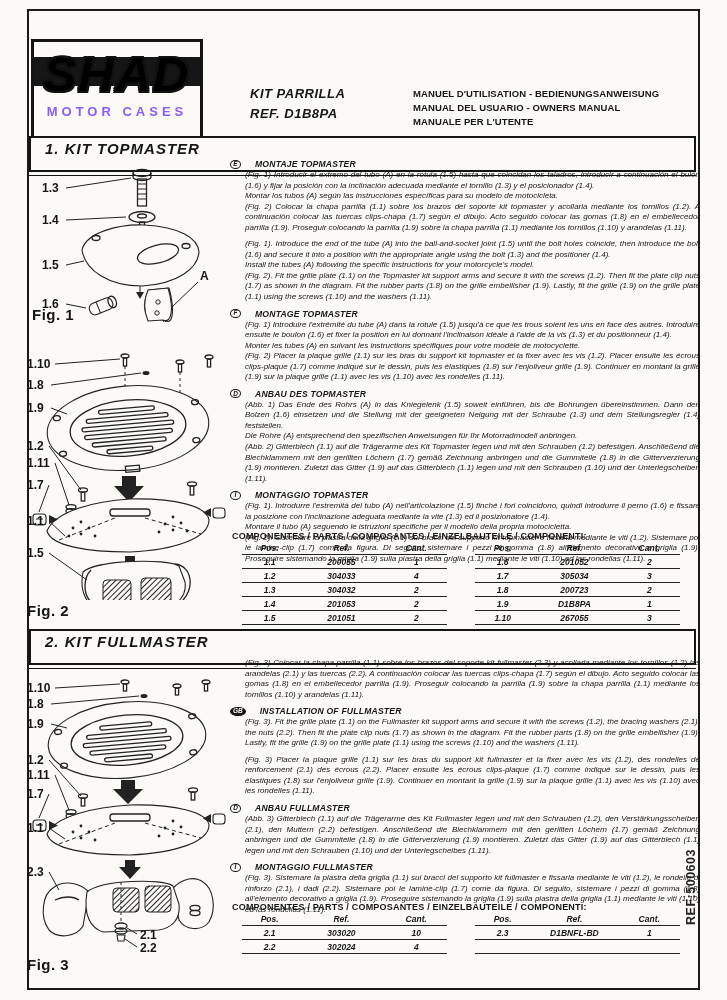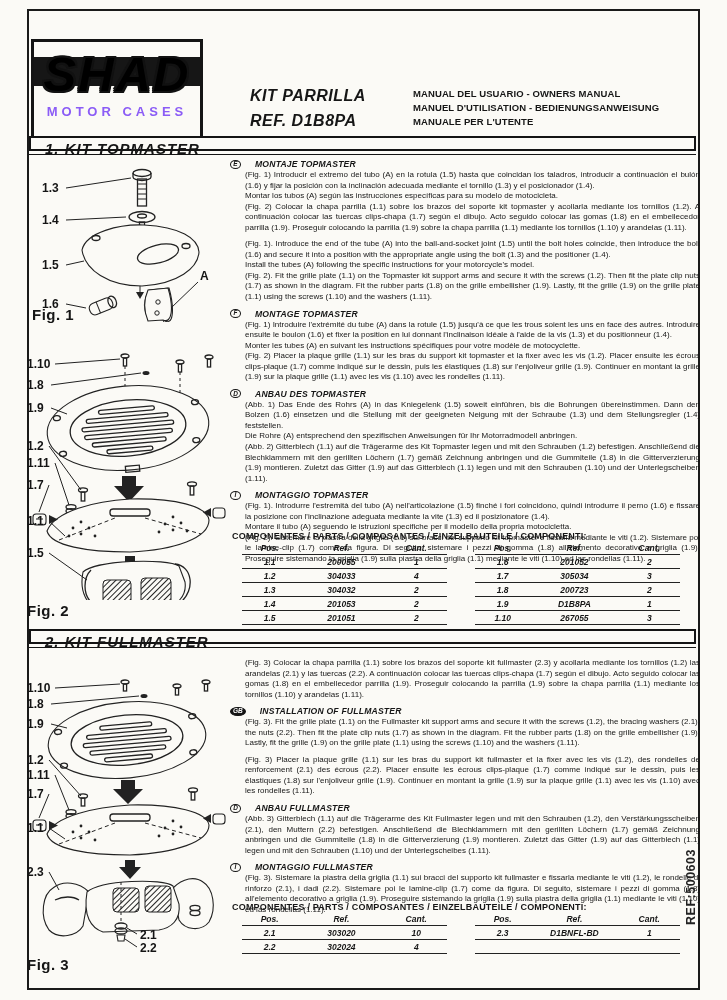--- a/index.html
+++ b/index.html
@@ -7,25 +7,25 @@
         color:#161616;font-family:"Liberation Sans","DejaVu Sans",sans-serif;}
   .frame{position:absolute;left:27px;top:9px;width:669px;height:977px;border:2px solid #1a1a1a;}
 
   
   .logo-box{position:absolute;left:31px;top:39px;width:166px;height:97px;border:3px solid #141414;background:#fbfaf6;}
   .logo-band{position:absolute;left:0;right:0;top:15px;height:29px;background:#161616;}
   .logo-text{position:relative;z-index:2;text-align:center;margin-top:4px;
              font-style:italic;font-weight:900;font-size:49px;letter-spacing:2px;color:#000000;
              text-shadow:-2px -2px 0 #111,2px -2px 0 #111,-2px 2px 0 #111,2px 2px 0 #111,0 -2px 0 #111,0 2px 0 #111,-2px 0 0 #111,2px 0 0 #111;}
   .logo-sub{position:relative;z-index:2;text-align:center;margin-top:2px;font-weight:700;font-size:13px;letter-spacing:4px;color:#8b5cf6;}
-  .kit-title{position:absolute;left:250px;top:84px;font-style:italic;font-weight:900;font-size:16px;line-height:1.55;letter-spacing:.5px;}
+  .kit-title{position:absolute;left:250px;top:84px;font-style:italic;font-weight:900;font-size:13px;line-height:1.55;letter-spacing:.5px;}
   .manual-langs{position:absolute;left:413px;top:87px;width:290px;font-weight:700;font-size:9.5px;line-height:1.45;letter-spacing:.1px;}
 
   
-  .section-bar{position:absolute;left:29px;width:667px;height:15px;border:2px solid #141414;background:#fbfaf6;
+  .section-bar{position:absolute;left:29px;width:667px;height:36px;border:2px solid #141414;background:#fbfaf6;
                font-style:italic;font-weight:900;font-size:15px;line-height:21px;letter-spacing:1px;padding-left:14px;box-sizing:border-box;}
   .section-bar::after{content:"";position:absolute;left:-2px;right:-2px;bottom:-6px;border-bottom:1.5px solid #141414;}
   .bar1{top:136px}.bar2{top:629px}
 
   
   .figwrap{position:absolute;}
   .figcap{position:absolute;left:2px;font-weight:700;font-size:15px;letter-spacing:.5px;}
   .f1{left:30px;top:162px;width:196px;height:182px;}
   .f2{left:25px;top:348px;width:206px;height:278px;}
   .f3{left:25px;top:676px;width:206px;height:302px;}
@@ -37,21 +37,21 @@
 
   
   .text-col{position:absolute;left:230px;width:470px;}
   .tc1{top:159px}.tc2{top:658px}
   .lang-block{margin-bottom:6px;}
   .block-head{display:flex;align-items:center;gap:14px;margin-bottom:1px;}
   .badge{display:inline-flex;align-items:center;justify-content:center;min-width:11px;height:9px;padding:0 2px;
          border:1.2px solid #141414;border-radius:50%;font-style:italic;font-weight:700;font-size:6.5px;line-height:1;box-sizing:border-box;}
   .badge-dark{background:#141414;color:#fff;}
   .block-title{font-style:italic;font-weight:800;font-size:8.6px;letter-spacing:.2px;}
-  .para{font-weight:500;font-size:8px;line-height:1.32;text-align:justify;padding-left:15px;}
+  .para{font-style:italic;font-weight:500;font-size:8px;line-height:1.32;text-align:justify;padding-left:15px;}
 
   
   .parts{position:absolute;left:232px;width:468px;}
   .p1{top:531px}.p2{top:902px}
   .parts-head{font-weight:700;font-size:9px;letter-spacing:.2px;margin-bottom:2px;}
   .parts-tables{display:flex;gap:28px;padding-left:10px;}
   table.parts-table{border-collapse:collapse;width:205px;font-style:italic;}
   .parts-table th{font-weight:700;font-size:8.5px;border-bottom:1.4px solid #222;padding:0 0 1px 0;text-align:center;}
   .parts-table td{font-weight:600;font-size:8.5px;border-bottom:1.4px solid #222;height:11px;text-align:center;}
 
@@ -67,22 +67,22 @@
   <div class="logo-box">
     <div class="logo-band"></div>
     <div class="logo-text">SHAD</div>
     <div class="logo-sub">MOTOR CASES</div>
   </div>
   <div class="kit-title">
     <div>KIT PARRILLA</div>
     <div>REF. D1B8PA</div>
   </div>
   <div class="manual-langs">
+    <div>MANUEL D'UTILISATION - BEDIENUNGSANWEISUNG</div>
     <div>MANUAL DEL USUARIO - OWNERS MANUAL</div>
-    <div>MANUEL D'UTILISATION - BEDIENUNGSANWEISUNG</div>
     <div>MANUALE PER L'UTENTE</div>
   </div>
 
   <div class="section-bar bar1"><span>1.  KIT TOPMASTER</span></div>
 
   <div class="figwrap f1">
     <svg width="196" height="160" viewBox="0 0 196 160">
       <defs>
         <pattern id="hA" width="4" height="4" patternUnits="userSpaceOnUse" patternTransform="rotate(45)">
           <line x1="0" y1="0" x2="0" y2="4" stroke="#333" stroke-width="1.2"></line>

